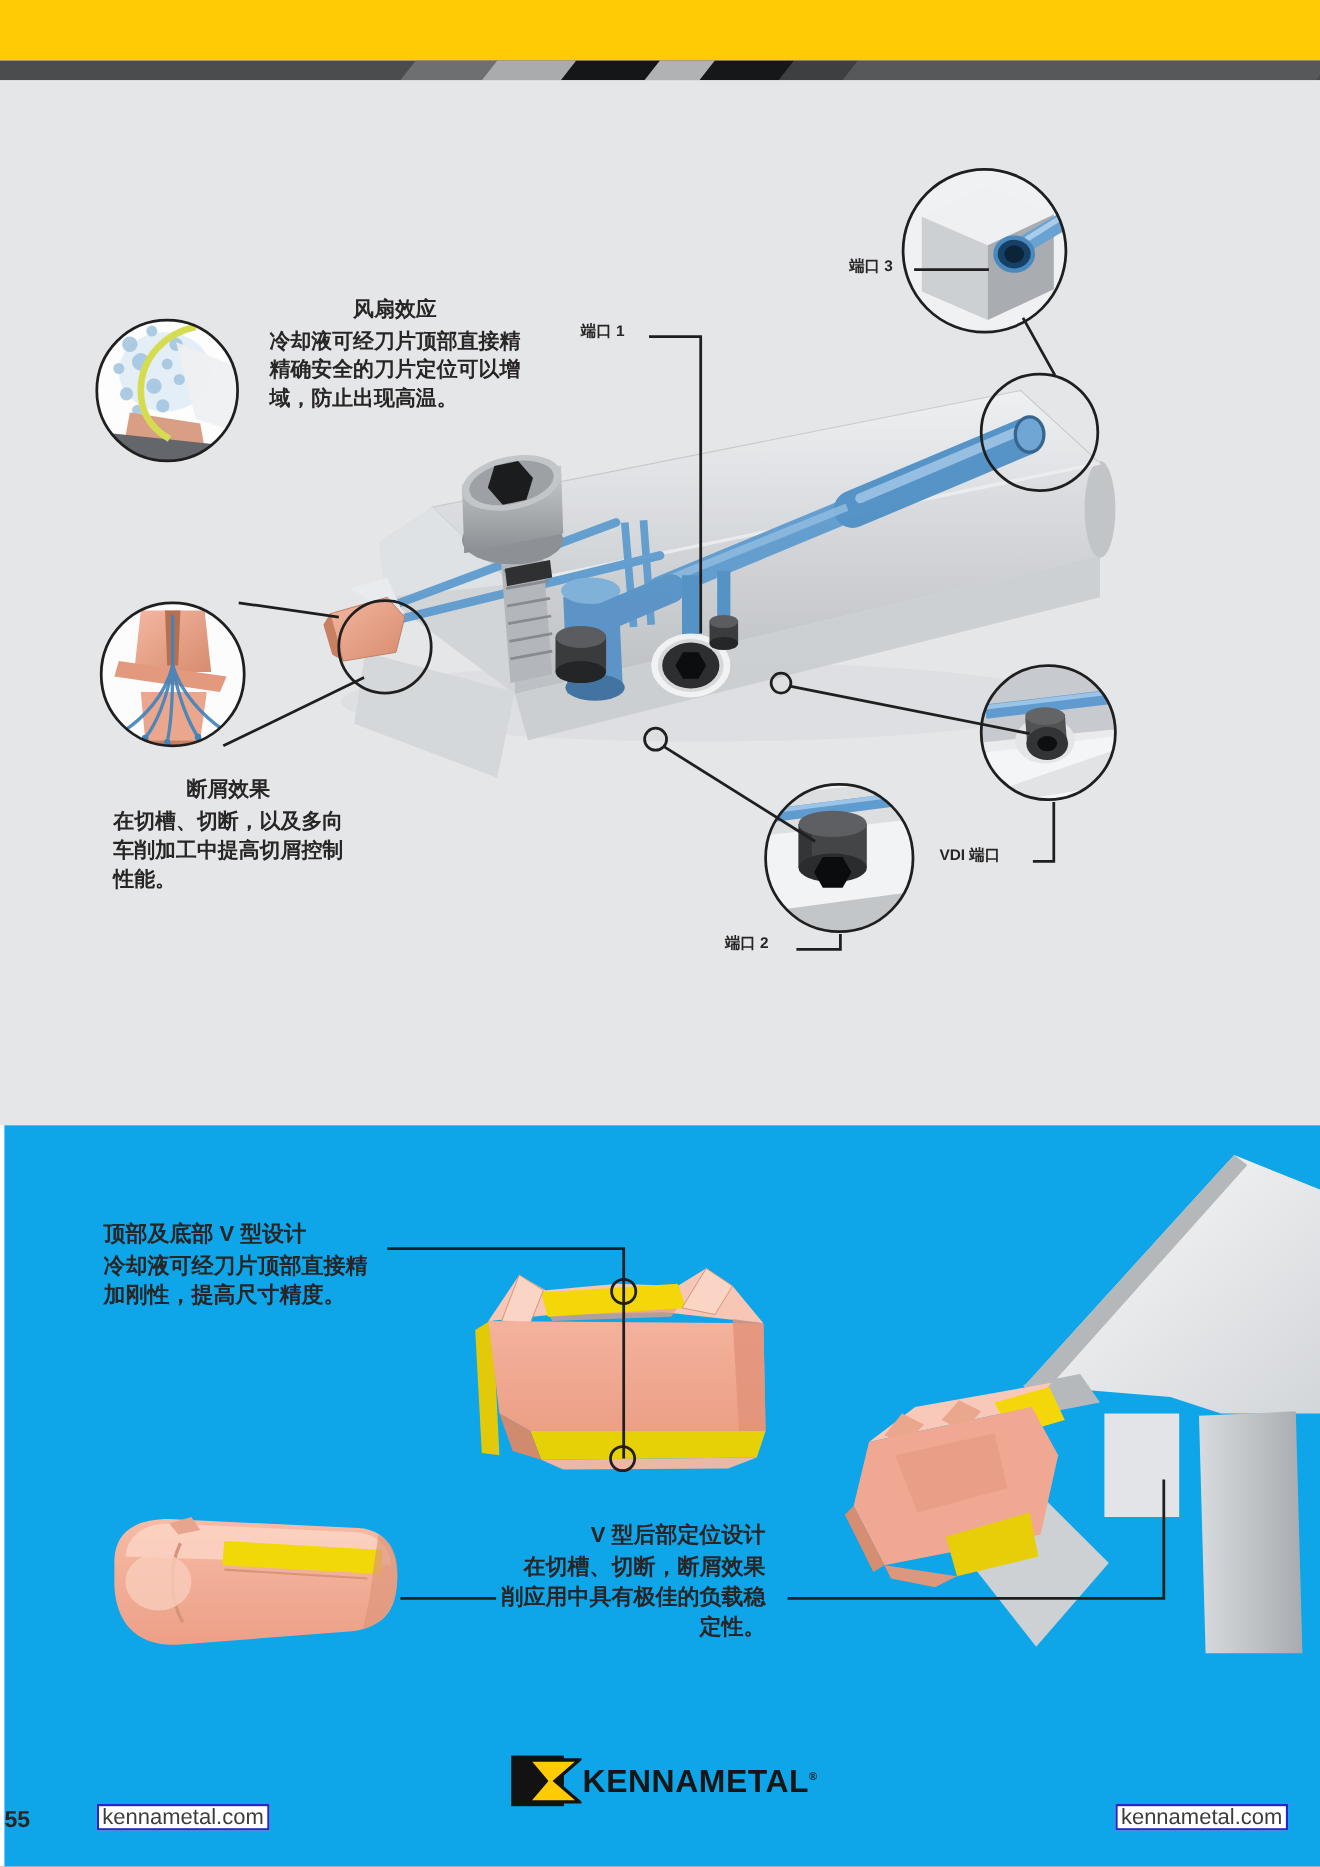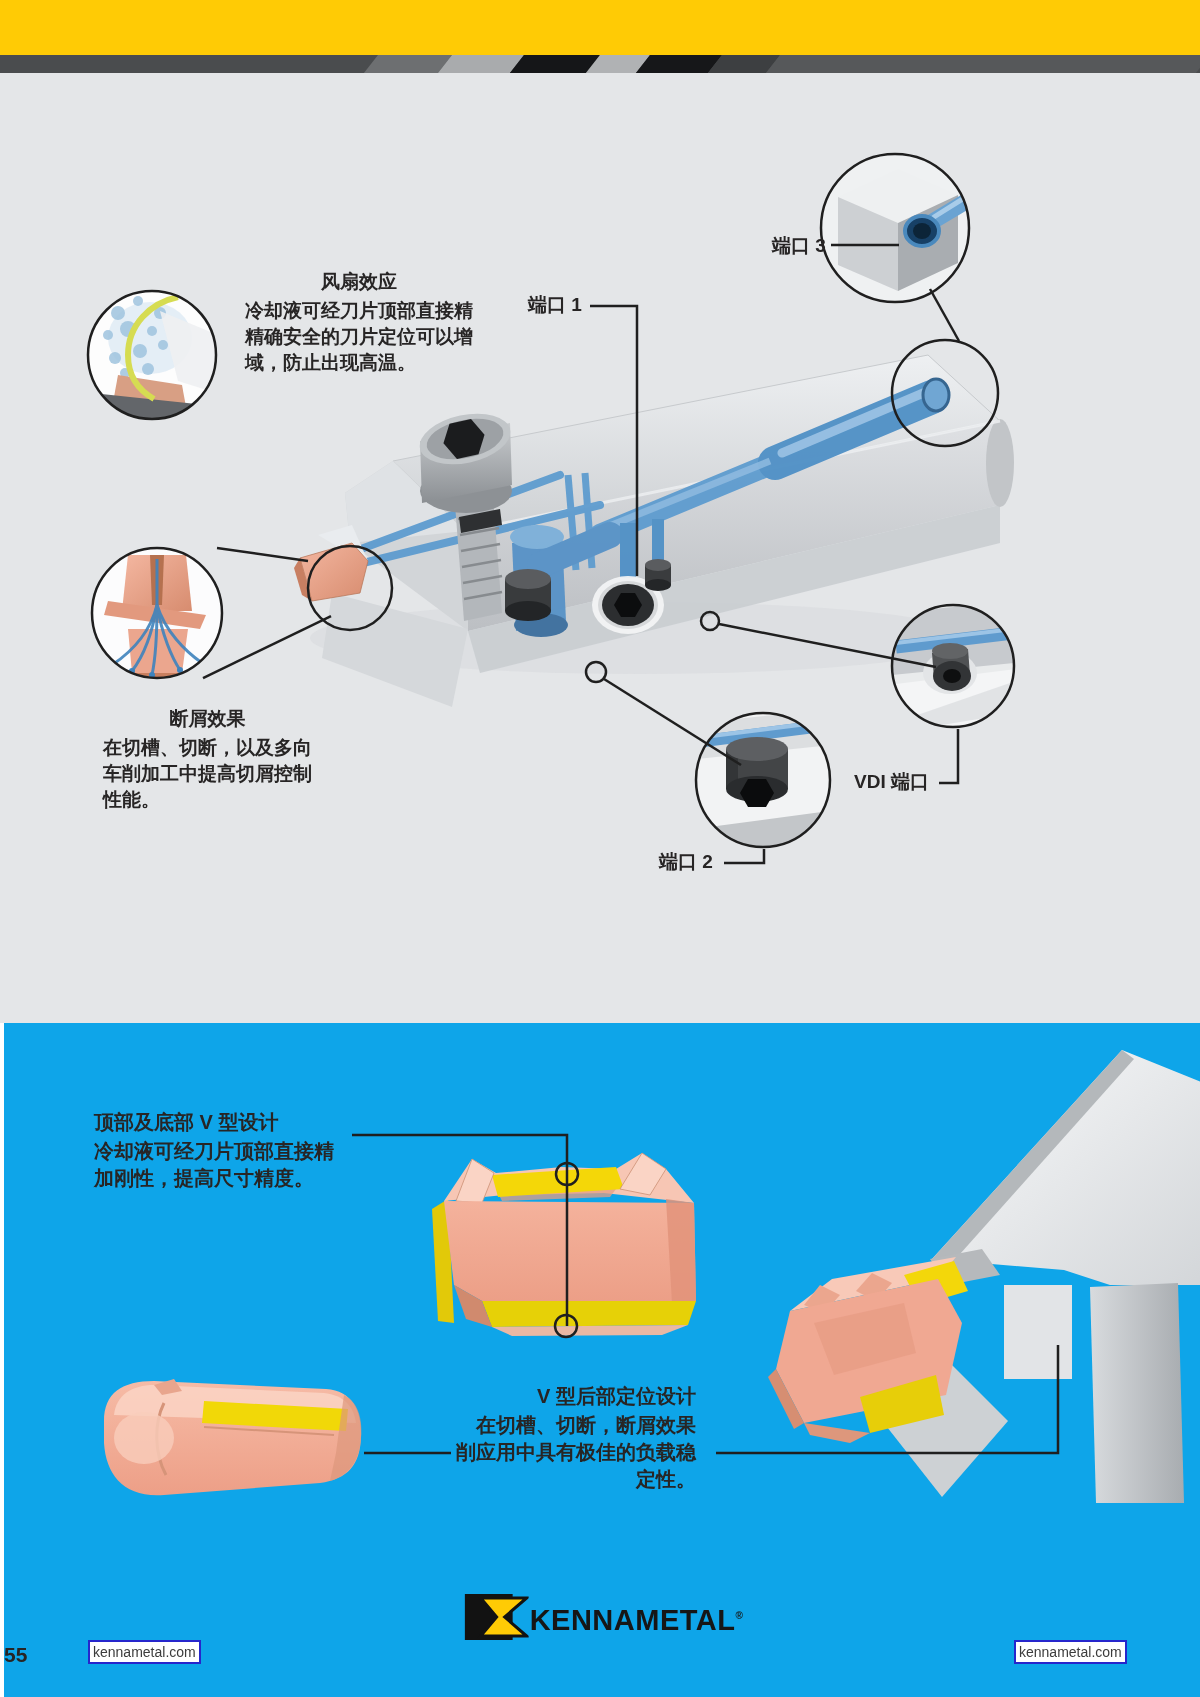--- a/index.html
+++ b/index.html
@@ -12,29 +12,29 @@
   
   .upper-panel{position:absolute;left:0;top:73px;width:1200px;height:950px;background:#e4e6e8;}
   .lower-panel{position:absolute;left:4px;top:1023px;width:1200px;height:674px;background:#0ea5e9;}
   .panel-svg{position:absolute;left:0;top:0;}
   
   .txt{position:absolute;color:#272525;font-weight:bold;}
   .blk{font-size:19px;line-height:26px;}
   .blk .t{margin-bottom:3px;text-align:center;}
   .blk2{font-size:20px;line-height:27px;}
   .blk2 .t{margin-bottom:2px;}
-  .port-label{font-size:19px;white-space:nowrap;}
+  .port-label{font-size:14px;white-space:nowrap;}
   
-  .logo{position:absolute;left:50%;transform:translateX(-50%);top:570px;display:flex;align-items:flex-start;gap:1px;}
+  .logo{position:absolute;left:50%;transform:translateX(-50%);top:570px;display:flex;align-items:flex-end;gap:1px;}
   .logo-word{font-size:29px;font-weight:bold;letter-spacing:0.5px;color:#161616;line-height:46px;}
   .logo-reg{font-size:10px;vertical-align:super;font-weight:bold;color:#161616;}
   .page-num{position:absolute;left:0;top:620px;width:1200px;text-align:left;
             font-size:21px;font-weight:bold;color:#272525;}
   .weblink{position:absolute;top:617px;border:2px solid #2626cc;padding:0 3px;height:20px;
-           line-height:20px;font-size:14px;color:#3c3c3c;background:#fff;cursor:pointer;}
+           line-height:20px;font-size:20px;color:#3c3c3c;background:#fff;cursor:pointer;}
   .weblink.left{left:84px;} .weblink.right{left:1010px;}
 </style>
 </head>
 <body>
 
 <div class="page">
 
   <div class="yellow-bar"></div>
   <div class="stripe">
     <div class="seg" style="left:378px;width:74px;background:#6d6f71;"></div>

